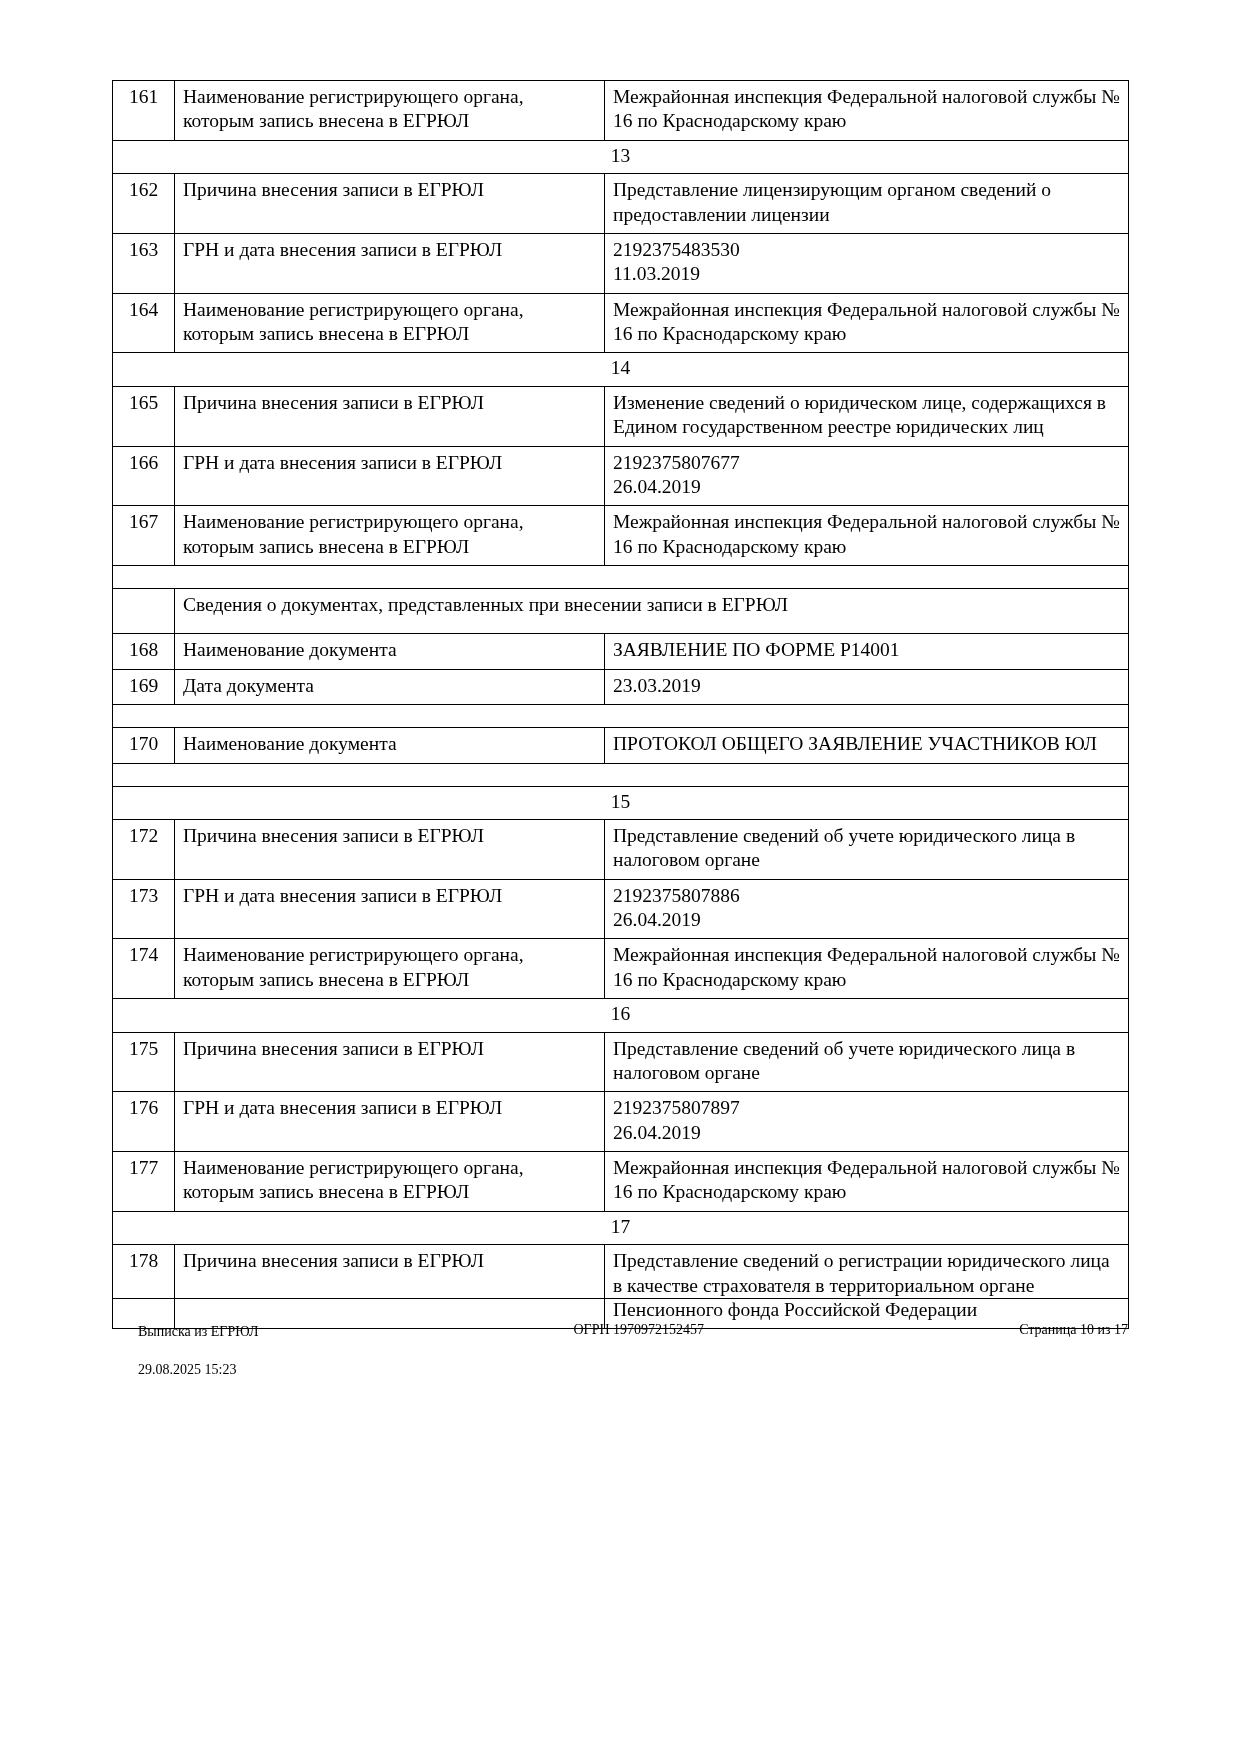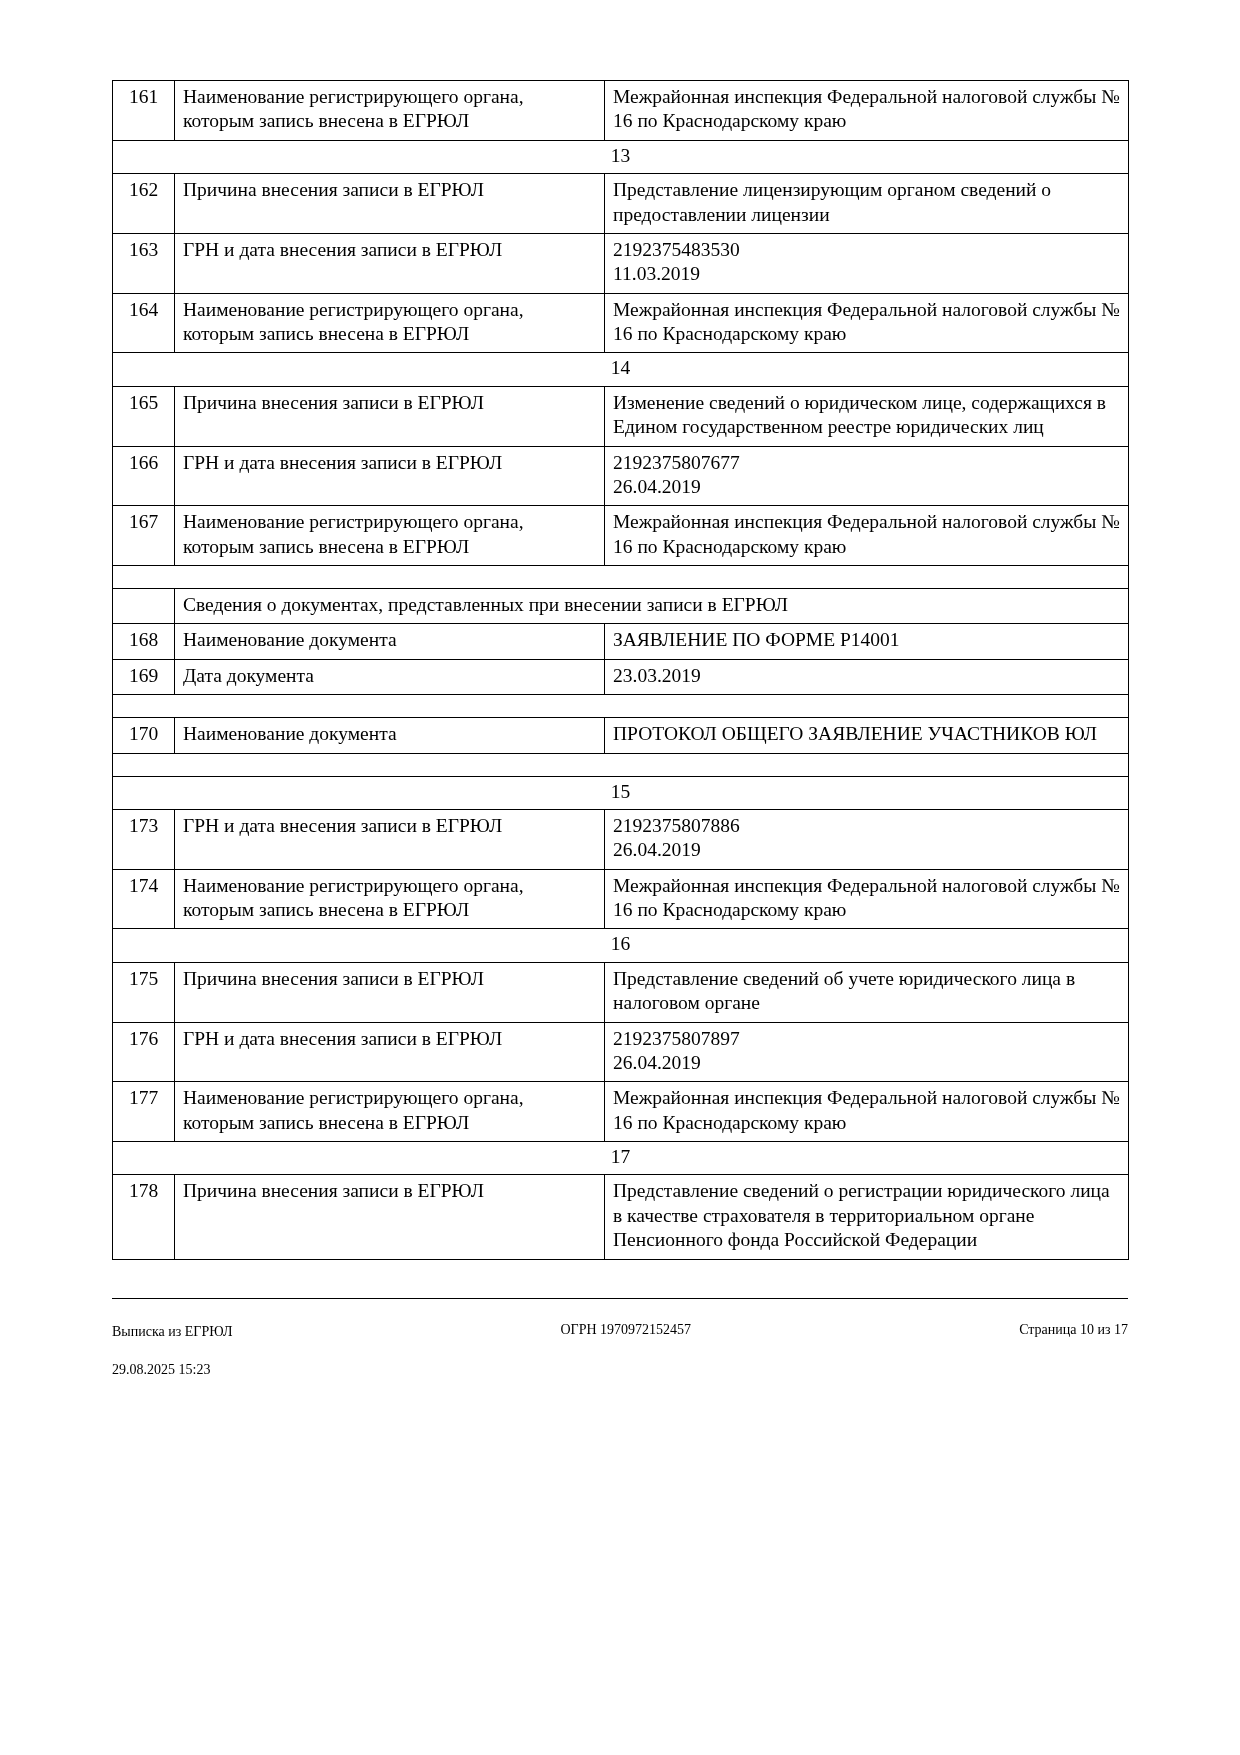--- a/index.html
+++ b/index.html
@@ -48,21 +48,21 @@
   tr.section td {
     text-align: center;
     font-weight: normal;
     padding: 3px 8px 5px 8px;
   }
   tr.spacer td {
     height: 22px;
     padding: 0;
   }
   tr.heading td {
-    padding: 4px 8px 6px 8px;
+    padding: 4px 8px 16px 8px;
   }
   .line {
     display: block;
   }
   .footer {
     position: absolute;
     left: 112px;
     right: 112px;
     bottom: 52px;
     font-size: 14px;
@@ -73,20 +73,21 @@
     padding-top: 6px;
   }
   .footer-row {
     display: flex;
     justify-content: space-between;
     align-items: flex-start;
   }
   .footer-left {
     text-align: left;
     white-space: pre-line;
+    margin-left: 26px;
   }
   .footer-center {
     text-align: center;
     flex: 1;
     padding-top: 16px;
   }
   .footer-right {
     text-align: right;
     padding-top: 16px;
     white-space: nowrap;
@@ -174,20 +175,25 @@
         <tr>
           <td class="num">170</td>
           <td class="label">Наименование документа</td>
           <td class="value">ПРОТОКОЛ ОБЩЕГО ЗАЯВЛЕНИЕ УЧАСТНИКОВ ЮЛ</td>
         </tr>
         <tr class="spacer">
           <td colspan="3"></td>
         </tr>
         <tr class="section">
           <td colspan="3">15</td>
+        </tr>
+        <tr>
+          <td class="num">172</td>
+          <td class="label">Причина внесения записи в ЕГРЮЛ</td>
+          <td class="value">Представление сведений об учете юридического лица в налоговом органе</td>
         </tr>
         <tr>
           <td class="num">173</td>
           <td class="label">ГРН и дата внесения записи в ЕГРЮЛ</td>
           <td class="value">
             <span class="line">2192375807886</span>
             <span class="line">26.04.2019</span>
           </td>
         </tr>
         <tr>

